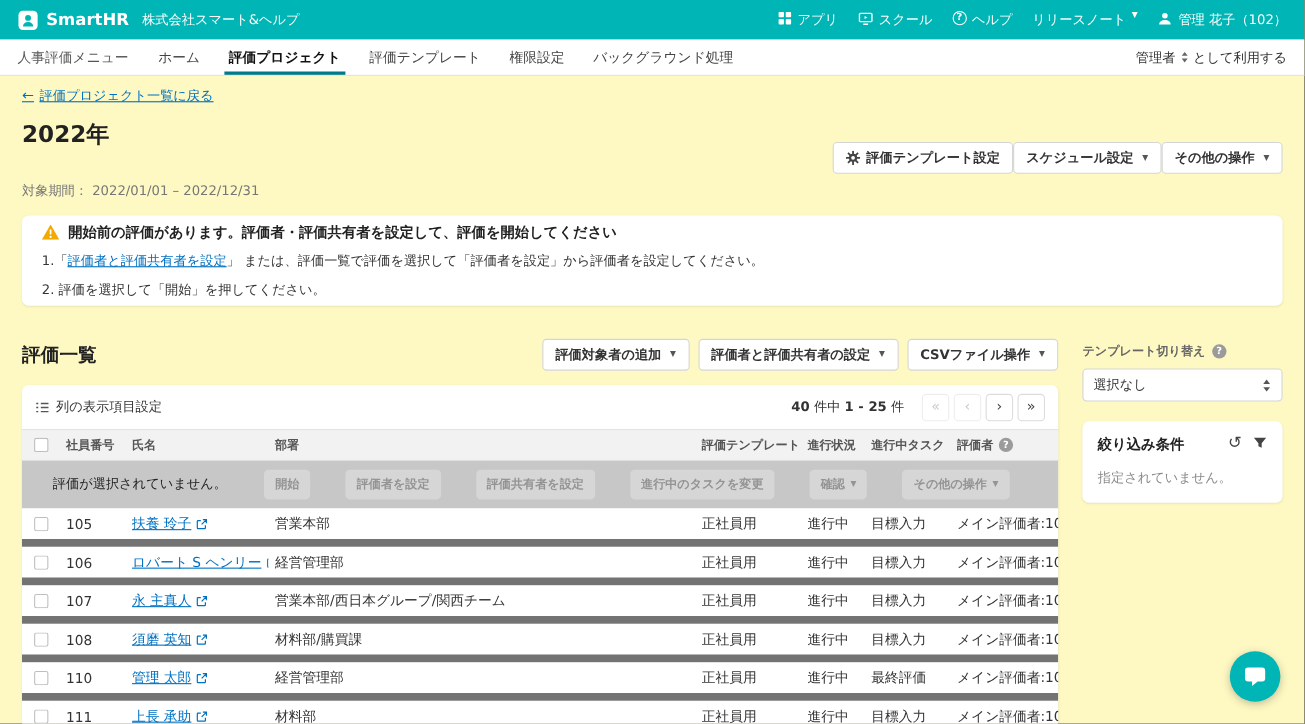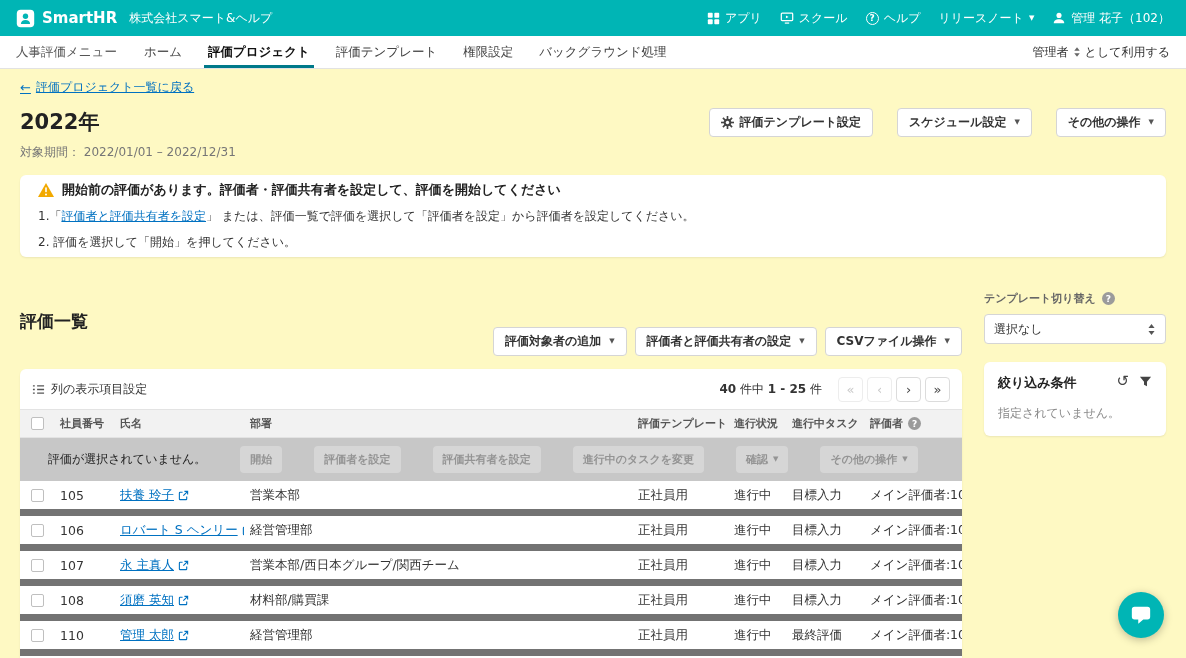--- a/index.html
+++ b/index.html
@@ -8,56 +8,56 @@
   :root{
     --brand-teal:#00b5b5; --link-blue:#0071c1; --warning-yellow:#f2a900; --tab-accent:#00798a;
   }
   .screen { width:1186px; height:658px; background:#fef9c3; position:relative; overflow:hidden; margin:0 auto; }
 
   
   .topbar { height:36px; background:var(--brand-teal); display:flex; align-items:center; padding:0 16px; color:#fff; gap:12px; }
   .brand { display:flex; align-items:center; gap:7px; font-weight:bold; font-size:15px; cursor:pointer; }
   .company { font-size:12px; }
   .topbar-right { margin-left:auto; display:flex; gap:18px; font-size:12px; align-items:center; }
-  .topbar-item { display:flex; align-items:center; gap:5px; cursor:pointer; white-space:nowrap; }
+  .topbar-item { display:flex; gap:5px; cursor:pointer; white-space:nowrap; }
   .caret { font-size:7px; line-height:1; }
   .help-badge { width:13px; height:13px; border:1.3px solid #fff; border-radius:50%; display:inline-flex; align-items:center; justify-content:center; font-size:9px; font-weight:bold; }
 
   
   .navbar { height:33px; background:#fff; border-bottom:1px solid #e2e2e2; display:flex; align-items:stretch; padding:0 16px; font-size:12.5px; color:#333; }
   .nav-menu-title { display:flex; align-items:center; margin-right:14px; color:#555; white-space:nowrap; }
   .nav-tab { display:flex; align-items:center; padding:0 13px; position:relative; color:#444; cursor:pointer; white-space:nowrap; }
   .nav-tab.active { font-weight:bold; color:#111; }
   .nav-tab.active::after { content:""; position:absolute; left:9px; right:9px; bottom:0; height:3px; background:var(--tab-accent); }
   .nav-right { margin-left:auto; display:flex; align-items:center; gap:4px; font-size:12px; color:#333; cursor:pointer; white-space:nowrap; }
 
   
   .content { padding:0 20px; }
   .back-link { display:inline-flex; gap:5px; margin-top:10px; color:var(--link-blue); font-size:12px; text-decoration:underline; cursor:pointer; align-items:center; }
   .back-link .arrow { text-decoration:none; font-size:13px; }
 
   .page-head { display:flex; justify-content:space-between; align-items:flex-start; margin-top:12px; }
   h1.page-title { font-size:21px; font-weight:bold; color:#222; }
-  .page-actions { display:flex; gap:24px; }
+  .page-actions { display:flex; gap:0;margin-top:21px; }
   .btn { display:inline-flex; align-items:center; gap:6px; background:#fff; border:1px solid #d5d5d5; border-radius:4px; padding:5px 11px; font-size:12px; font-weight:bold; color:#333; cursor:pointer; font-family:inherit; white-space:nowrap; }
   .btn .caret { color:#555; margin-left:2px; }
   .period { margin-top:7px; font-size:12px; color:#767676; }
 
   .notice { background:#fff; border-radius:6px; margin-top:14px; padding:6px 18px; box-shadow:0 1px 2px rgba(0,0,0,.08); }
   .notice-title { display:flex; align-items:center; gap:8px; font-size:13px; color:#222; font-weight:bold; }
   .notice-step { font-size:12px; color:#333; margin-top:9px; }
   a.link { color:var(--link-blue); text-decoration:underline; cursor:pointer;margin-top:12px; }
 
   .main-row { display:flex; gap:22px; margin-top:30px; align-items:flex-start; }
   .list-col { flex:1; min-width:0; }
   .side-col { width:182px; flex:none; }
 
   .list-head { display:flex; justify-content:space-between; align-items:center; }
   h2.list-heading { font-size:17px; font-weight:bold; color:#222; }
-  .list-toolbar { display:flex; gap:8px;margin-top:40px; }
+  .list-toolbar { display:flex; gap:8px; }
 
   
   .table-card { background:#fff; border-radius:6px; margin-top:13px; box-shadow:0 1px 2px rgba(0,0,0,.08); overflow:hidden; padding-bottom:14px; }
   .card-head { display:flex; justify-content:space-between; align-items:center; height:40px; padding:0 12px; }
   .col-settings { display:inline-flex; gap:6px; align-items:center; background:none; border:none; font-size:12px; color:#333; cursor:pointer; font-family:inherit; }
   .pager { display:flex; align-items:center; gap:4px; font-size:12px; color:#333; }
   .pager .count { margin-right:12px; white-space:nowrap; }
   .pg { width:25px; height:25px; display:flex; align-items:center; justify-content:center; background:#fff; border:1px solid #dcdcdc; border-radius:4px; font-size:13px; color:#444; cursor:pointer; font-family:inherit; }
   .pg.disabled { border-color:#ededed; color:#c9c9c9; cursor:default; }
 

